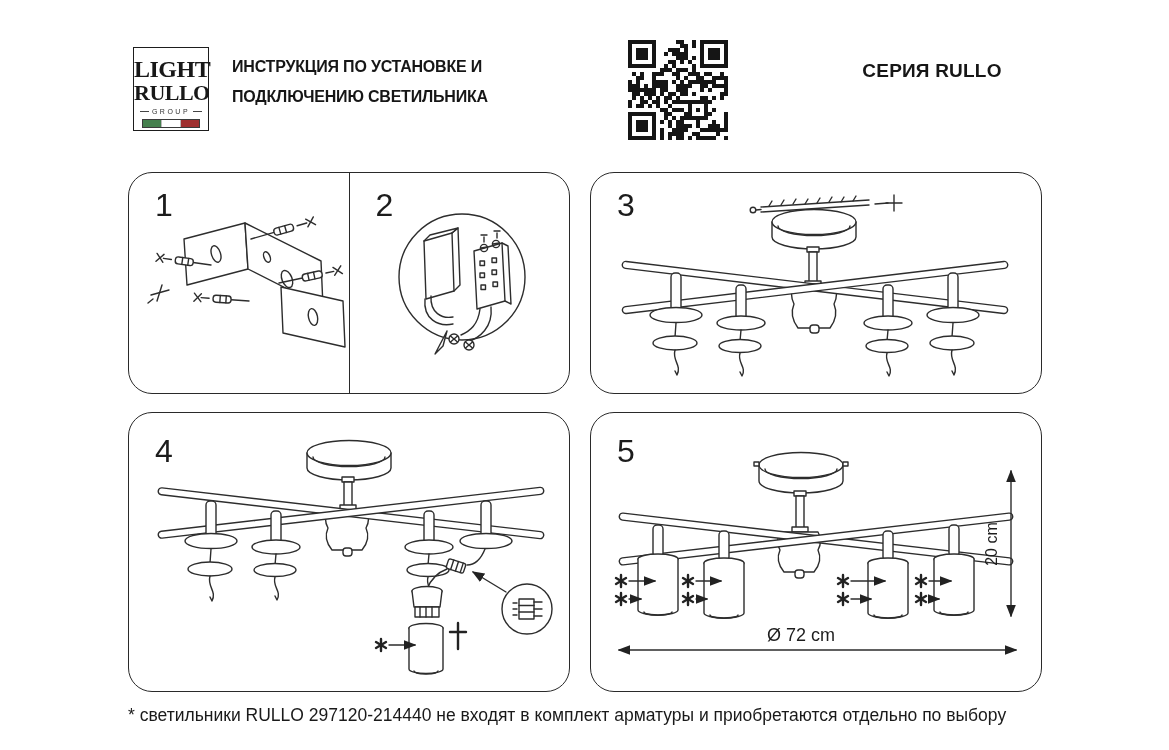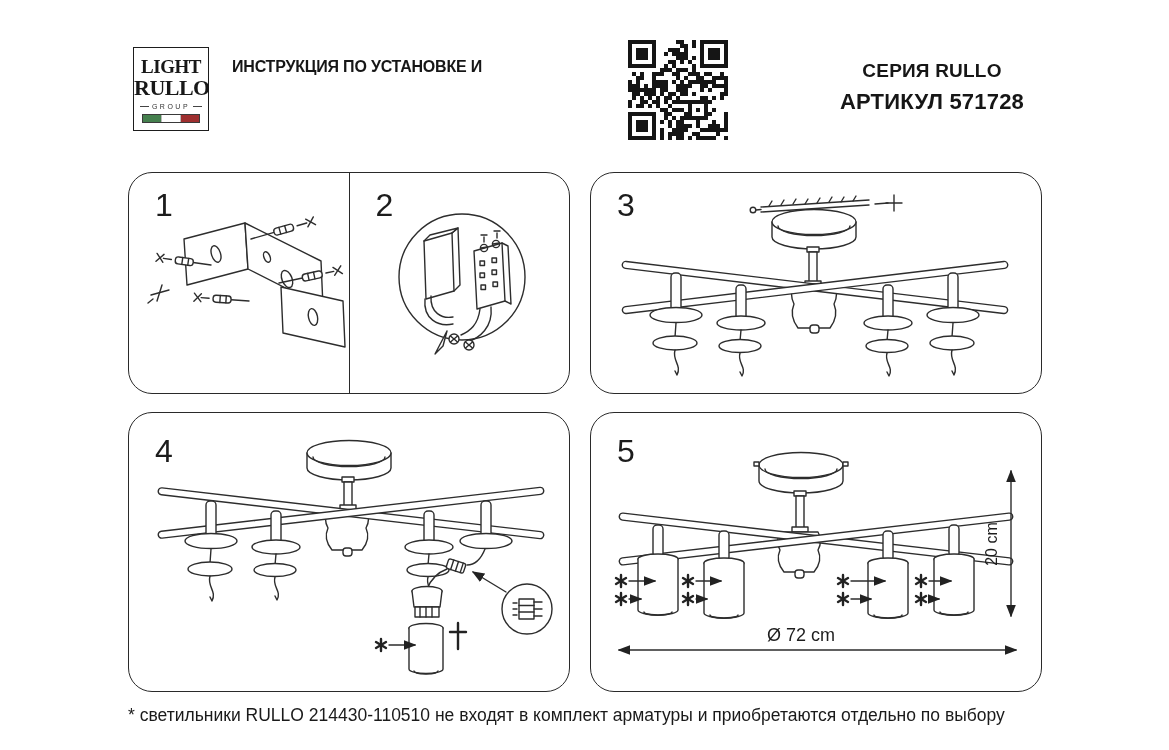--- a/index.html
+++ b/index.html
@@ -2,21 +2,21 @@
 <html><head>
 <meta charset="utf-8">
 <style>
   html,body{margin:0;padding:0;background:#fff;}
   .page{position:relative;width:1169px;height:750px;background:#fff;overflow:hidden;
         font-family:"Liberation Sans",sans-serif;color:#111;}
   
   .logo-box{position:absolute;left:133px;top:47px;width:74px;height:82px;
             border:1.6px solid #1d1d1d;background:#fff;text-align:center;}
   .logo-word{font-family:"Liberation Serif",serif;font-weight:bold;color:#181818;line-height:1;}
-  .logo-l1{font-size:19px;margin-top:9px;letter-spacing:-0.5px;}
+  .logo-l1{font-size:24px;margin-top:9px;letter-spacing:-0.5px;}
   .logo-l2{font-size:22px;margin-top:1px;letter-spacing:-0.5px;}
   .logo-group{display:flex;align-items:center;gap:3px;margin:4px 6px 0 6px;}
   .logo-group .rule{flex:1;height:1px;background:#444;}
   .logo-group .gtxt{font-size:7px;letter-spacing:2.5px;color:#333;font-family:"Liberation Sans",sans-serif;}
   .flag{display:flex;height:7px;margin:4px 8px 0 8px;border:1px solid #3a3a3a;}
   .flag .g{flex:1;}
   .flag .w{flex:1;background:#fff;border-left:1px solid #bbb;border-right:1px solid #bbb;}
   .flag .r{flex:1;}
   .main-title{position:absolute;left:232px;top:52px;font-weight:bold;font-size:16px;
               line-height:30px;color:#161616;letter-spacing:-0.2px;}
@@ -58,20 +58,21 @@
     </div>
     <div class="flag">
       <span class="g" id="flag-g" style="background: rgb(69, 128, 78);"></span>
       <span class="w"></span>
       <span class="r" id="flag-r" style="background: rgb(158, 47, 47);"></span>
     </div>
   </div>
 
   <div class="main-title">
     <div>ИНСТРУКЦИЯ ПО УСТАНОВКЕ И</div>
+    <div>ПОДКЛЮЧЕНИЮ СВЕТИЛЬНИКА</div>
   </div>
 
   <svg class="qr" width="100" height="100" viewBox="0 0 100 100">
     <g fill="#151515">
       <rect x="0" y="0" width="28" height="28"></rect>
         <rect x="4" y="4" width="20" height="20" fill="#fff"></rect>
         <rect x="8" y="8" width="12" height="12"></rect>
       <rect x="72" y="0" width="28" height="28"></rect>
         <rect x="76" y="4" width="20" height="20" fill="#fff"></rect>
         <rect x="80" y="8" width="12" height="12"></rect>
@@ -292,21 +293,20 @@
         <rect x="72" y="96" width="4" height="4"></rect>
         <rect x="76" y="96" width="4" height="4"></rect>
         <rect x="80" y="96" width="4" height="4"></rect>
         <rect x="84" y="96" width="4" height="4"></rect>
         <rect x="96" y="96" width="4" height="4"></rect>
       </g>
   </svg>
 
   <div class="series-block">
     <div class="series-line">СЕРИЯ RULLO</div>
-    <div class="article-line">АРТИКУЛ 571728</div>
   </div>
 
   <section class="panel panel-12">
     <div class="half">
       <div class="step-num">1</div>
       <svg class="draw" width="219" height="217" viewBox="0 0 219 217">
 
         <g class="ln" stroke-width="2.2">
           <line x1="22" y1="122" x2="40" y2="117"></line>
             <line x1="33" y1="112" x2="28" y2="128"></line>
@@ -706,15 +706,15 @@
         <text class="dimtxt" transform="rotate(-90 406 131)" x="406" y="131" text-anchor="middle">20 cm</text>
       </g>
 
       <g>
         <line class="ln" x1="28" y1="237" x2="425" y2="237" marker-start="url(#arr5s)" marker-end="url(#arr5)"></line>
         <text class="dimtxt-big" x="210" y="228" text-anchor="middle">Ø 72 cm</text>
       </g>
     </svg>
   </section>
 
-  <div class="footnote">* светильники RULLO 214430-110510 не входят в комплект арматуры и приобретаются отдельно по выбору</div>
+  <div class="footnote">* светильники RULLO 297120-214440 не входят в комплект арматуры и приобретаются отдельно по выбору</div>
 
 </div>
 
 </body></html>

